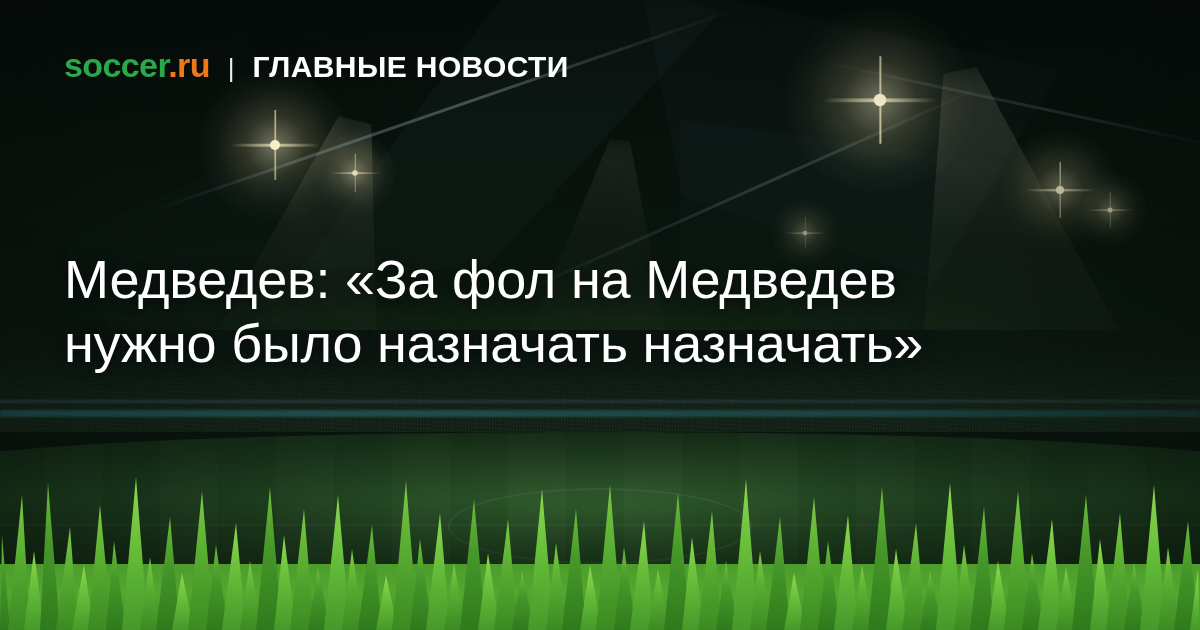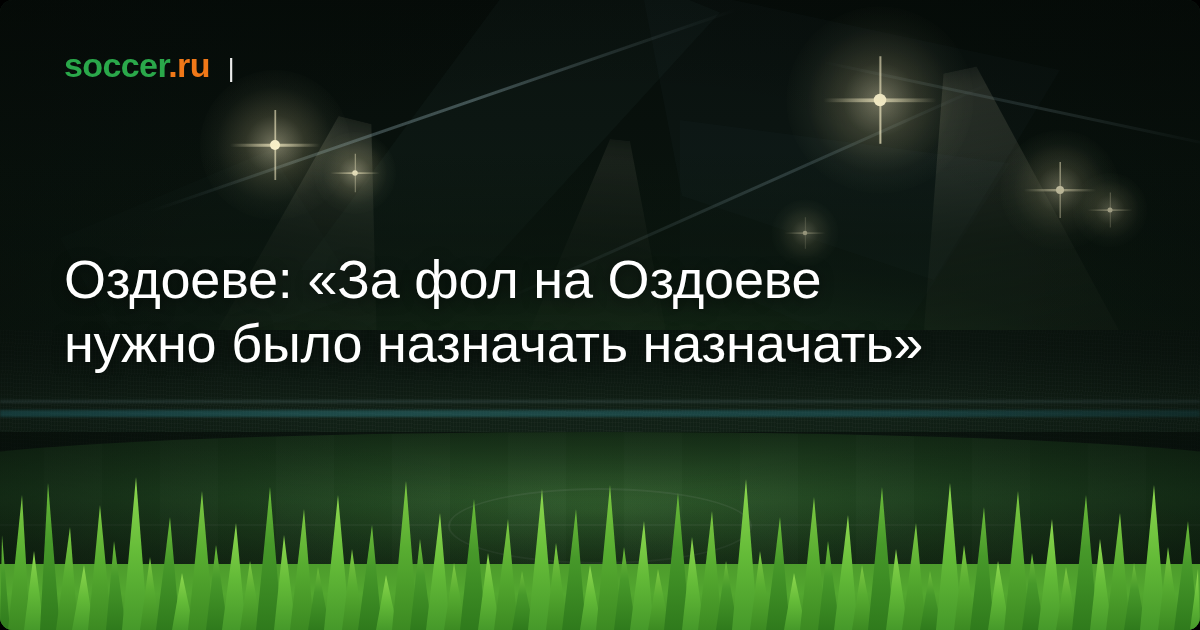--- a/index.html
+++ b/index.html
@@ -7,21 +7,20 @@
     padding: 0;
     background: #000;
   }
   #stage {
     position: relative;
     width: 1200px;
     height: 630px;
     overflow: hidden;
     font-family: "Liberation Sans", sans-serif;
     background: #0b1410;
-    border-radius: 13px;
   }
 
   
   .bg-base {
     position: absolute;
     inset: 0;
     background:
       radial-gradient(ellipse 70% 55% at 52% 78%, #2f5a2a 0%, #1d3c1e 38%, #0e1d12 70%, #0a140e 100%),
       linear-gradient(180deg, #0c1711 0%, #0d1a13 30%, #13271a 55%, #1b3a20 75%, #16301b 100%);
   }
@@ -391,20 +390,21 @@
         <path d="M1158,165 L1168,82 L1180,165 Z" fill="url(#gb1)"></path>
         <path d="M1174,165 L1188,56 L1198,165 Z" fill="url(#gb2)"></path>
         <path d="M1190,165 L1198,104 L1200,165 Z" fill="url(#gb3)"></path>
       </g>
     </svg>
   </div>
 
   <div class="header">
     <div class="logo"><span class="w1">soccer</span><span class="w2">.ru</span></div>
     <div class="sep">|</div>
+    <div class="kicker">ГЛАВНЫЕ НОВОСТИ</div>
   </div>
 
   <div class="headline">
-    <span class="ln">Оздоеве: «За фол на Оздоеве</span>
+    <span class="ln">Медведев: «За фол на Медведев</span>
     <span class="ln">нужно было назначать назначать»</span>
   </div>
 
 </div>
 
 </body></html>

